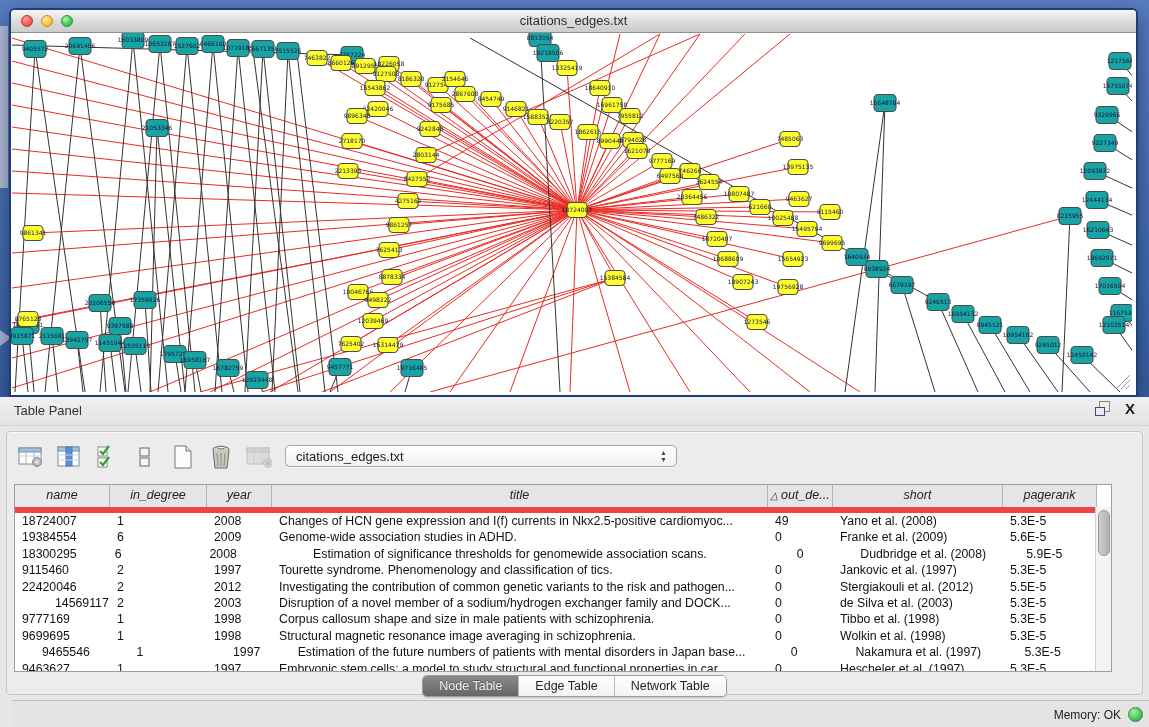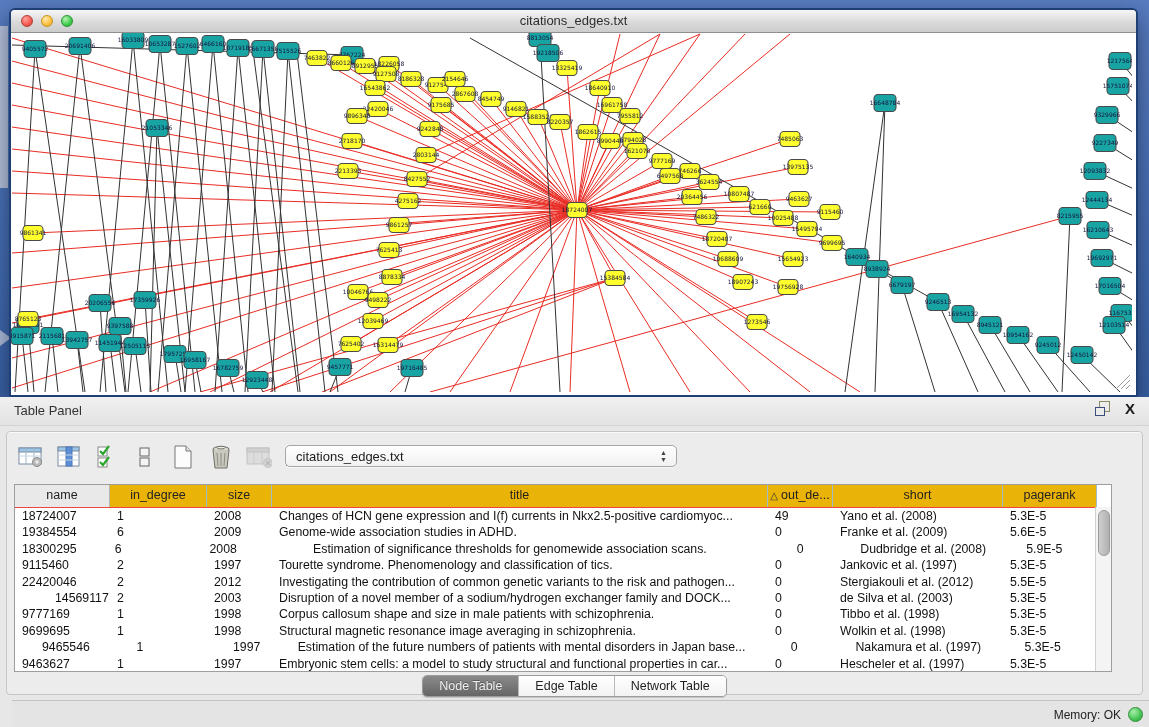--- a/index.html
+++ b/index.html
@@ -48,23 +48,23 @@
   .tbtn{width:26px;height:26px;display:flex;align-items:center;justify-content:center;}
   .fx-label{font-family:"Liberation Serif",serif;font-style:italic;font-size:16px;color:#222;margin-left:2px;}
   .dropdown{position:absolute;left:285px;top:48px;width:392px;height:22px;box-sizing:border-box;
     border:1px solid #a6a6a6;border-radius:5px;background:linear-gradient(180deg,#ffffff,#f1f1f1);
     box-shadow:0 1px 0 rgba(255,255,255,.7);font-size:13px;color:#1c1c1c;}
   .dropdown .val{position:absolute;left:10px;top:3px;}
   .dd-arrows{position:absolute;right:9px;top:3px;display:flex;flex-direction:column;line-height:7px;font-size:7px;color:#444;}
 
   .dtable{position:absolute;left:14px;top:87px;width:1098px;height:188px;background:#fff;
     border:1px solid #9d9d9d;box-sizing:border-box;overflow:hidden;}
-  .thead{display:flex;height:22px;border-bottom:1px solid #ef4444;}
+  .thead{display:flex;height:22px;border-bottom:6px solid #ef4444;font-style:italic;}
   .th{box-sizing:border-box;height:22px;font-size:12.5px;color:#222;text-align:center;
-    line-height:21px;background:#eab308;border-right:1px solid #9fbccb;overflow:hidden;white-space:nowrap;}
+    line-height:21px;background:#e5e5e5;border-right:1px solid #9fbccb;overflow:hidden;white-space:nowrap;}
   .th.gray{background:#e9e9e9;border-right:1px solid #b5b5b5;}
   .sort-tri{font-size:10px;margin-right:3px;color:#333;}
   .trow{display:flex;height:16.4px;}
   .td{box-sizing:border-box;padding-left:7px;font-size:12.3px;color:#111;
     white-space:nowrap;overflow:hidden;line-height:16.4px;}
   .vscroll{position:absolute;right:0;top:22px;width:15px;height:165px;background:#f4f4f4;border-left:1px solid #d0d0d0;}
   .vthumb{position:absolute;left:2px;top:3px;width:10px;height:44px;border-radius:6px;
     background:linear-gradient(90deg,#cfcfcf,#b0b0b0);border:1px solid #9a9a9a;}
 
   .tabbar{position:absolute;left:0;top:278px;width:100%;display:flex;justify-content:center;}
@@ -813,21 +813,21 @@
     <span class="dd-arrows">
         <span>▲</span>
         <span>▼</span>
       </span>
   </div>
 
   <div class="dtable">
     <div class="thead" id="thead">
         <div class="th gray" style="width: 95px;"><span>name</span></div>
         <div class="th" style="width: 97px;"><span>in_degree</span></div>
-        <div class="th" style="width: 65px;"><span>size</span></div>
+        <div class="th" style="width: 65px;"><span>year</span></div>
         <div class="th" style="width: 496px;"><span>title</span></div>
         <div class="th" style="width: 65px;"><span class="sort-tri">△</span><span>out_de...</span></div>
         <div class="th" style="width: 170px;"><span>short</span></div>
         <div class="th" style="width: 94px;"><span>pagerank</span></div>
       </div>
     <div id="tbody">
         <div class="trow">
           <div class="td" style="width: 95px;">18724007</div>
           <div class="td" style="width: 97px;">1</div>
           <div class="td" style="width: 65px;">2008</div>

